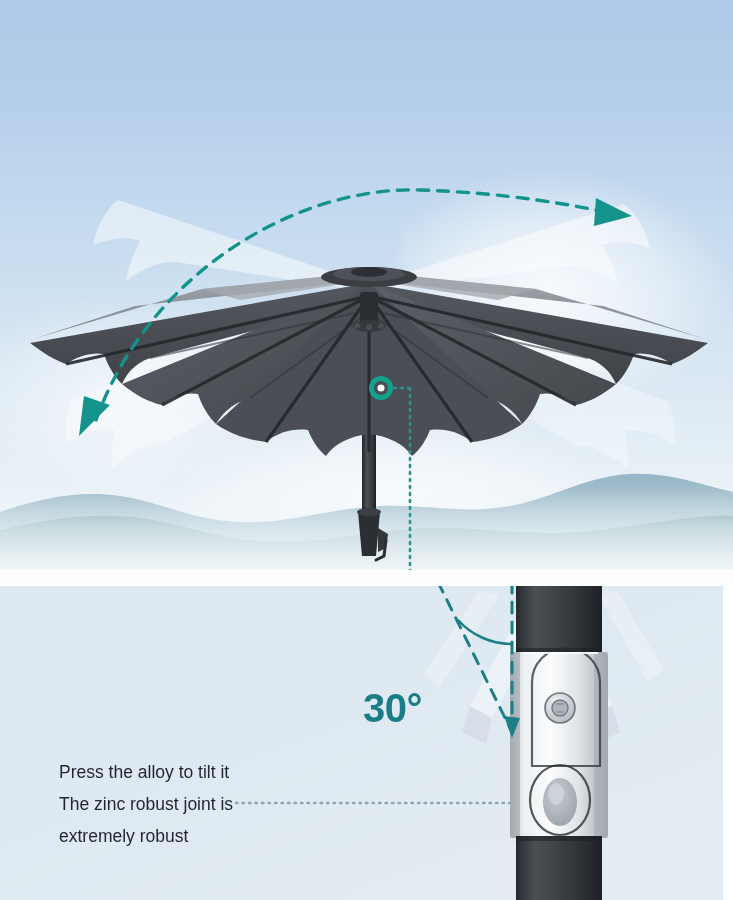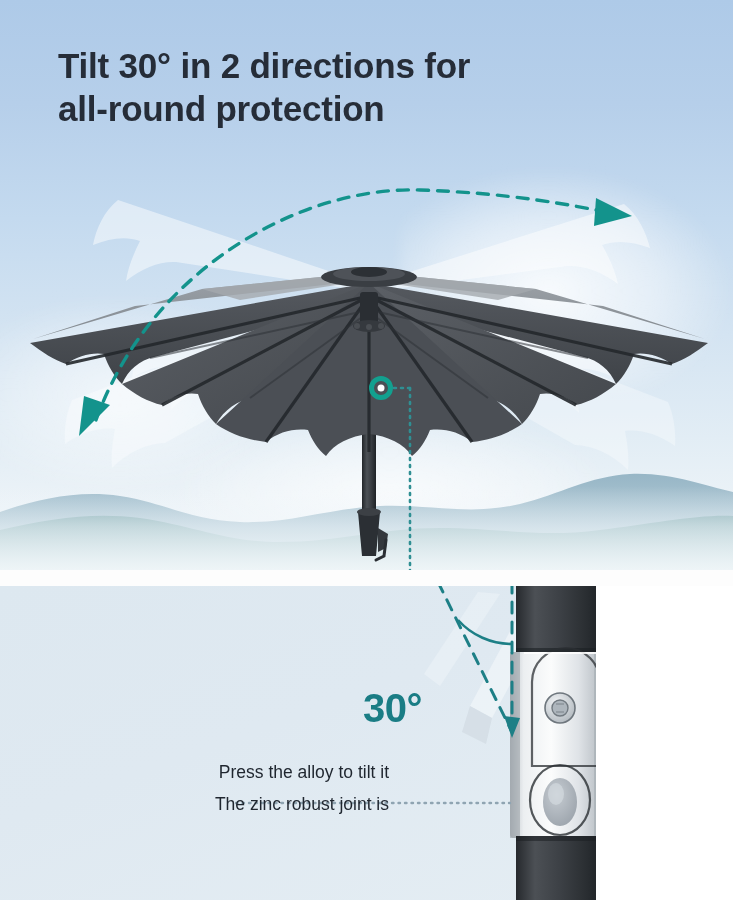--- a/index.html
+++ b/index.html
@@ -33,23 +33,22 @@
     position:absolute;left:58px;top:44px;width:600px;
     color:#262d38;font-size:35px;line-height:1.24;font-weight:700;
     letter-spacing:-0.2px;
   }
 
   
   .gap{position:absolute;left:0;top:570px;width:733px;height:16px;background:#fdfdfd;}
 
   
   .panel-bot{
-    position:absolute;left:0;top:586px;width:596px;height:314px;overflow:hidden;
+    position:absolute;left:0;top:586px;width:723px;height:314px;overflow:hidden;
     background:linear-gradient(160deg,#dde8f0 0%,#dfe9f1 45%,#e4edf3 100%);
-    text-align:right;
   }
   .angle-label{
     position:absolute;left:363px;top:686px;
     color:#1a7d85;font-size:40px;font-weight:700;letter-spacing:-0.5px;
   }
   .caption{
     position:absolute;left:59px;top:756px;width:330px;
     color:#1f262f;font-size:17.5px;line-height:32px;font-weight:400;
   }
   .caption div{white-space:nowrap;}
@@ -180,24 +179,20 @@
       <path d="M96,420 C150,270 300,186 420,190 C510,193 572,205 616,214" stroke="#13938c" stroke-width="3.4" fill="none" stroke-dasharray="11 9" stroke-linecap="round"></path>
       <path d="M110,405 L79,436 L84,396 Z" fill="#13938c"></path>
       <path d="M596,198 L632,216 L594,226 Z" fill="#13938c"></path>
 
       <circle cx="381" cy="388" r="9.5" fill="none" stroke="#12a08f" stroke-width="5"></circle>
       <circle cx="381" cy="388" r="3.5" fill="#ffffff"></circle>
       <path d="M394,388 L410,388" stroke="#2f8f93" stroke-width="2.6" fill="none" stroke-dasharray="2 5" stroke-linecap="round"></path>
       <path d="M410,388 L410,598" stroke="#2f8f93" stroke-width="2.6" fill="none" stroke-dasharray="2 5" stroke-linecap="round"></path>
     </svg>
 
-    <div class="headline">
-      <div>Tilt 30° in 2 directions for</div>
-      <div>all-round protection</div>
-    </div>
   </div>
 
   <div class="gap"></div>
 
   <div class="panel-bot">
     <svg width="733" height="314" viewBox="0 0 733 314" style="position:absolute;left:0;top:0;">
       <defs>
         <linearGradient id="poleB" x1="0" y1="0" x2="1" y2="0">
           <stop offset="0%" stop-color="#26292d"></stop>
             <stop offset="22%" stop-color="#4c5055"></stop>
@@ -259,16 +254,17 @@
       <path d="M504,130 L520,132 L512,152 Z" fill="#1d7f86"></path>
 
       <path d="M236,217 L510,217" stroke="#8fa4b2" stroke-width="2.4" fill="none" stroke-dasharray="1.5 5" stroke-linecap="round"></path>
     </svg>
 
     <div class="angle-label" style="position:absolute;left:363px;top:100px;">30°</div>
 
     <div class="caption" style="position:absolute;left:59px;top:170px;">
       <div>Press the alloy to tilt it</div>
       <div>The zinc robust joint is</div>
+      <div>extremely robust</div>
     </div>
   </div>
 
 </div>
 
 </body></html>

